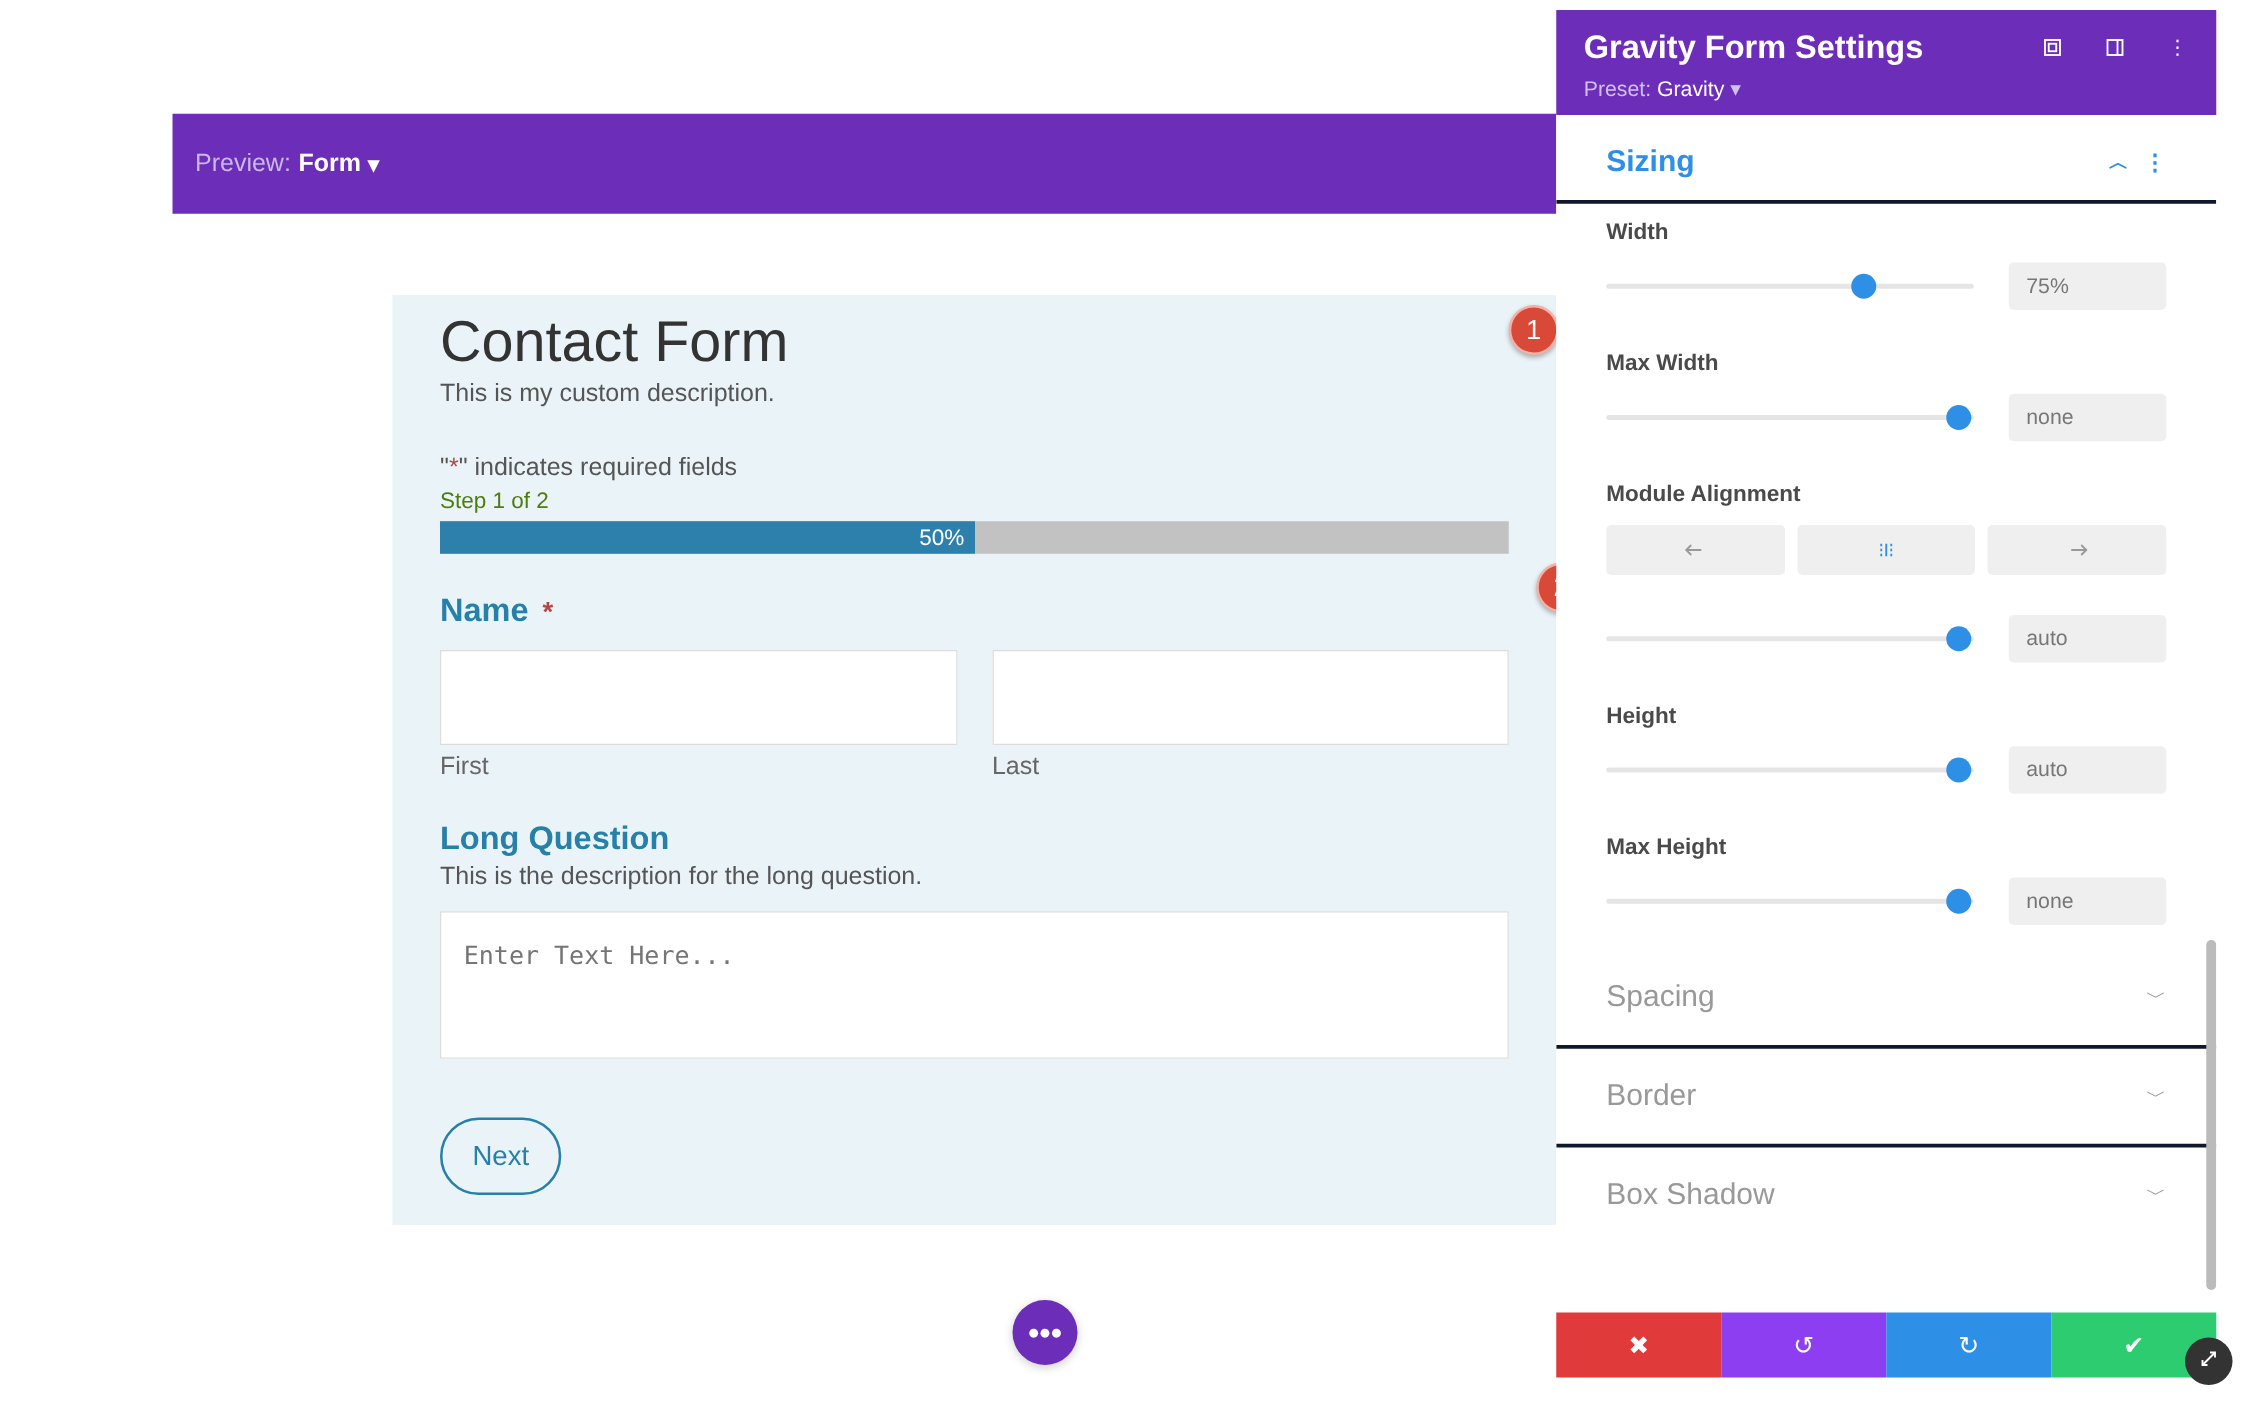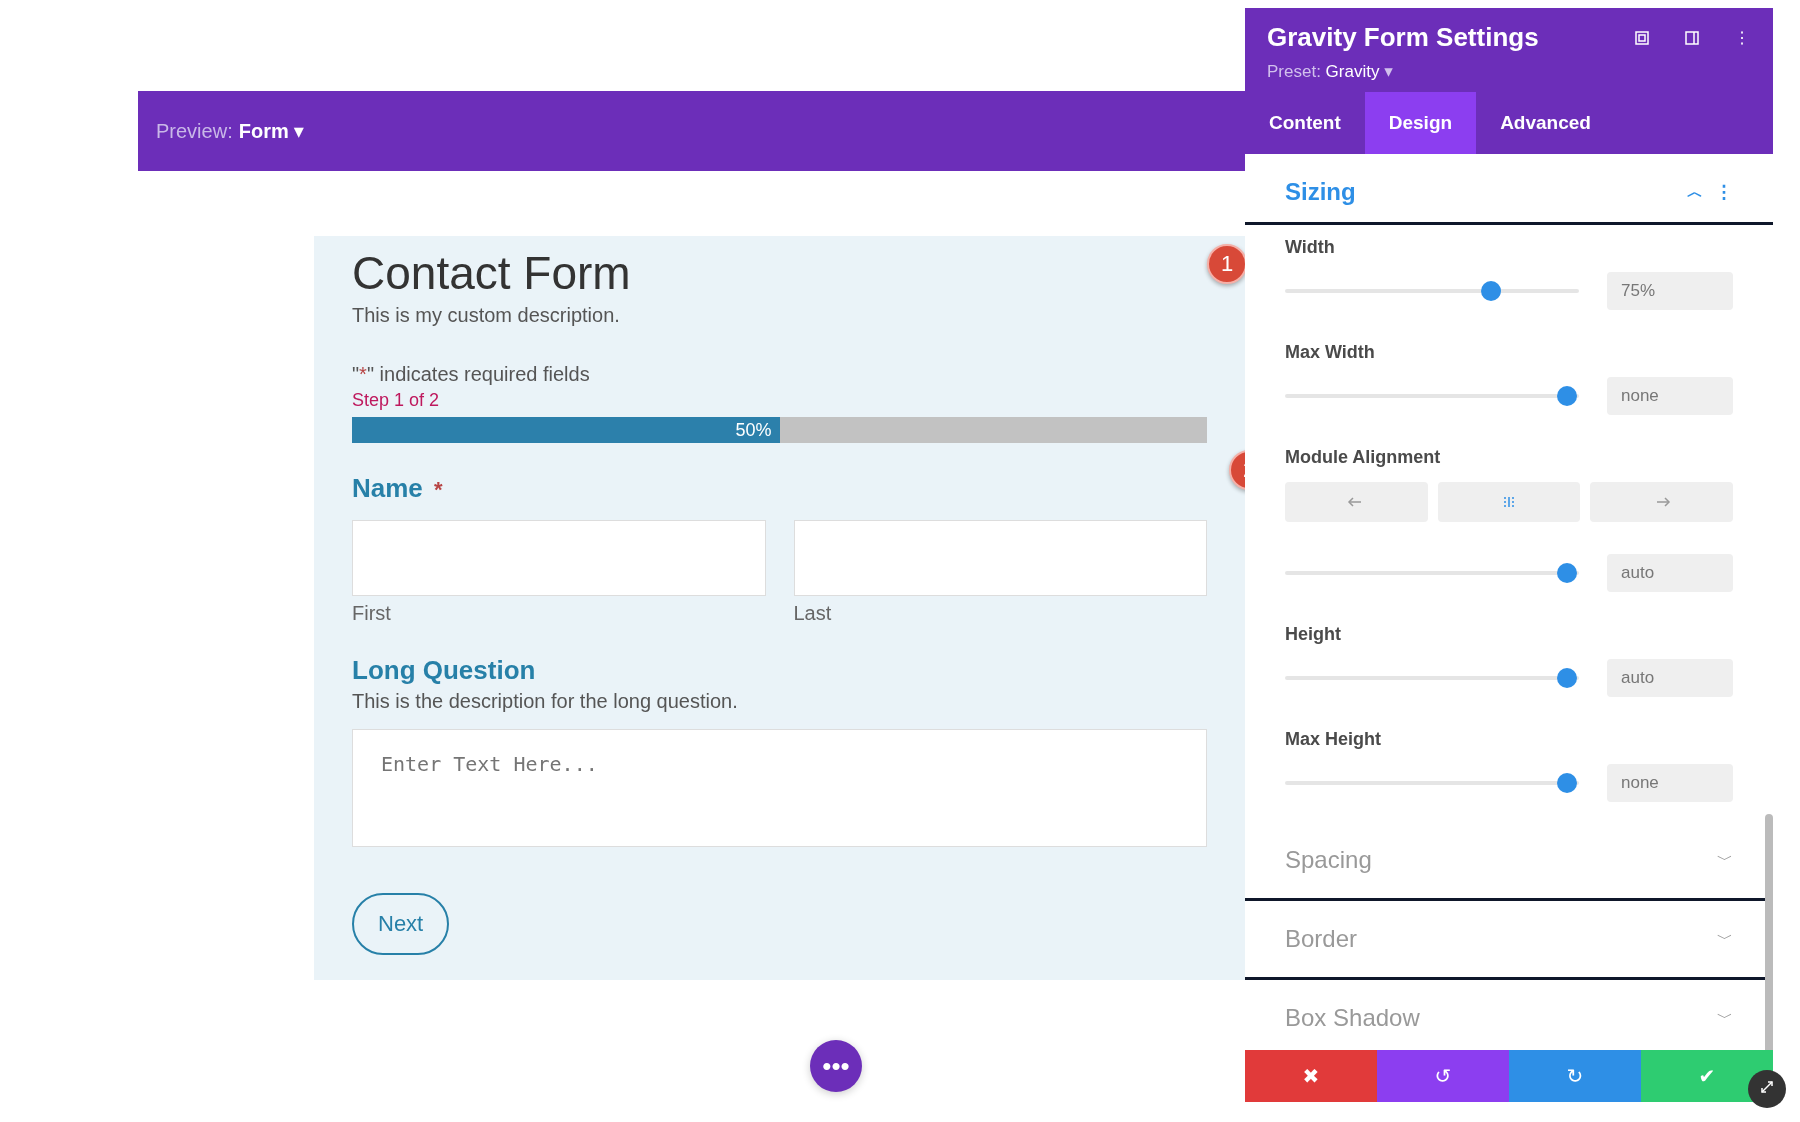--- a/index.html
+++ b/index.html
@@ -72,21 +72,21 @@
     .required-note {
       margin-top: 36px;
       font-size: 20px;
       color: #555;
     }
     .required-asterisk {
       color: #b74444;
     }
     .step-indicator {
       font-size: 18px;
-      color: #be185d;
+      color: #4d7c0f;
       margin-top: 4px;
     }
     .progress-bar {
       margin-top: 6px;
       height: 26px;
       background: #c2c2c2;
       width: 100%;
       display: flex;
       align-items: center;
     }
@@ -137,21 +137,21 @@
     .field-desc {
       font-size: 20px;
       color: #555;
       margin-top: 4px;
     }
     .textarea-input {
       width: 100%;
       height: 118px;
       background: #fff;
       border: 1px solid #ddd;
-      padding: 22px 28px;
+      padding: 22px 18px;
       font-size: 20px;
       color: #888;
       margin-top: 16px;
       resize: none;
     }
     .next-button {
       margin-top: 42px;
       padding: 16px 24px;
       background: transparent;
       border: 2px solid #2780a8;
@@ -468,25 +468,20 @@
         <span class="header-icon">⋮</span>
       </div>
     </div>
     <div class="preset-line">
       <span>Preset:</span>
       <span class="preset-value">Gravity</span>
       <span> ▾</span>
     </div>
   </div>
 
-  <div class="tabs-row">
-    <div class="tab">Content</div>
-    <div class="tab active">Design</div>
-    <div class="tab">Advanced</div>
-  </div>
 
   <div class="panel-body">
     <div class="scroll-indicator"></div>
 
     <div class="section-header">
       <span>Sizing</span>
       <span class="section-icons">
         <span class="chevron">︿</span>
         <span class="more-dots">⋮</span>
       </span>

